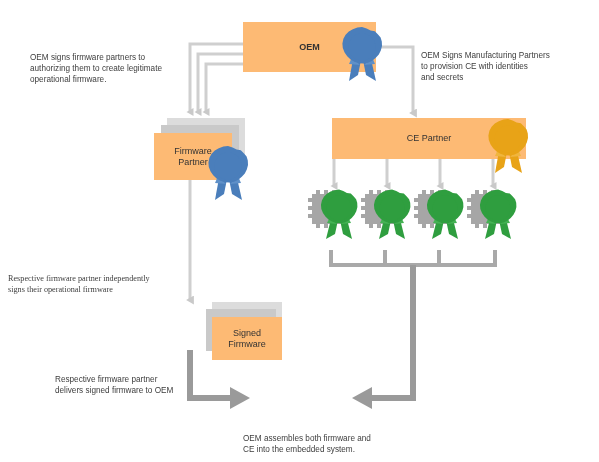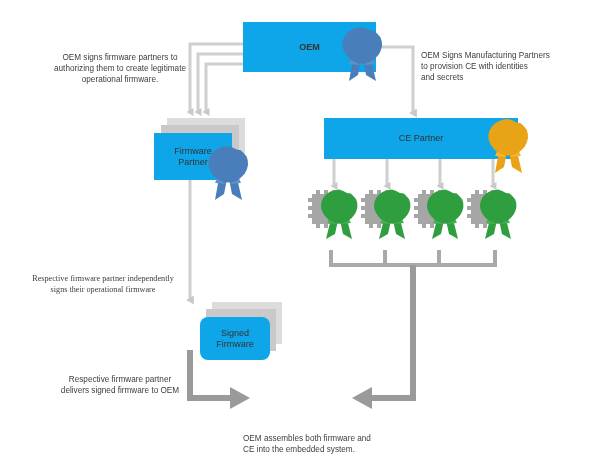--- a/index.html
+++ b/index.html
@@ -5,34 +5,34 @@
   html,body{margin:0;padding:0;background:#ffffff;}
   body{
     width:599px;height:462px;position:relative;overflow:hidden;
     font-family:"Liberation Sans","DejaVu Sans",sans-serif;
     color:#3b3b3b;
   }
   .stage{position:absolute;left:0;top:0;width:599px;height:462px;}
   .svg-layer{position:absolute;left:0;top:0;width:599px;height:462px;}
   .box{
     position:absolute;box-sizing:border-box;
-    background:#0ea5e9;
+    background:#fdba74;
     display:flex;align-items:center;justify-content:center;
     text-align:center;
     font-size:9px;color:#333333;line-height:11px;
   }
   .box.bold{font-weight:bold;font-size:9px;}
   .ghost1{background:#c9c9c9;}
   .ghost2{background:#dcdcdc;}
 
   .caption{
     position:absolute;font-size:8.2px;line-height:11px;color:#3d3d3d;
     white-space:pre-line;
   }
-  .cap-right{text-align:center;}
+  .cap-right{text-align:left;}
   .cap-left{text-align:left;}
 </style>
 </head>
 <body>
 
 <div class="stage">
 
   <svg class="svg-layer" viewBox="0 0 599 462" width="599" height="462">
     <defs>
       <marker id="arrowLight" markerWidth="9" markerHeight="9" refX="4.5" refY="4.5" orient="auto" markerUnits="userSpaceOnUse">
@@ -81,27 +81,27 @@
     <span>OEM</span>
   </div>
 
   <div class="box ghost2" style="left:167px;top:118px;width:78px;height:44px;"></div>
   <div class="box ghost1" style="left:161px;top:125px;width:78px;height:44px;"></div>
   <div class="box" style="left:154px;top:133px;width:78px;height:47px;white-space:pre-line;">
     <span>Firmware
 Partner</span>
   </div>
 
-  <div class="box" style="left:324px;top:118px;width:194px;height:41px;">
+  <div class="box" style="left:332px;top:118px;width:194px;height:41px;">
     <span>CE Partner</span>
   </div>
 
   <div class="box ghost2" style="left:212px;top:302px;width:70px;height:42px;"></div>
   <div class="box ghost1" style="left:206px;top:309px;width:70px;height:42px;"></div>
-  <div class="box" style="left:200px;top:317px;width:70px;height:43px;white-space:pre-line;border-radius:8px;">
+  <div class="box" style="left:212px;top:317px;width:70px;height:43px;white-space:pre-line;">
     <span>Signed
 Firmware</span>
   </div>
 
 
   <svg class="svg-layer" viewBox="0 0 599 462" width="599" height="462" style="pointer-events:none;">
     <defs>
 
       <g id="rosetteShape">
         <path d="M0,-20 L4.6,-18.6 L8.6,-16.4 L12.8,-15.8 L15.8,-12.8 L18.6,-9.6

